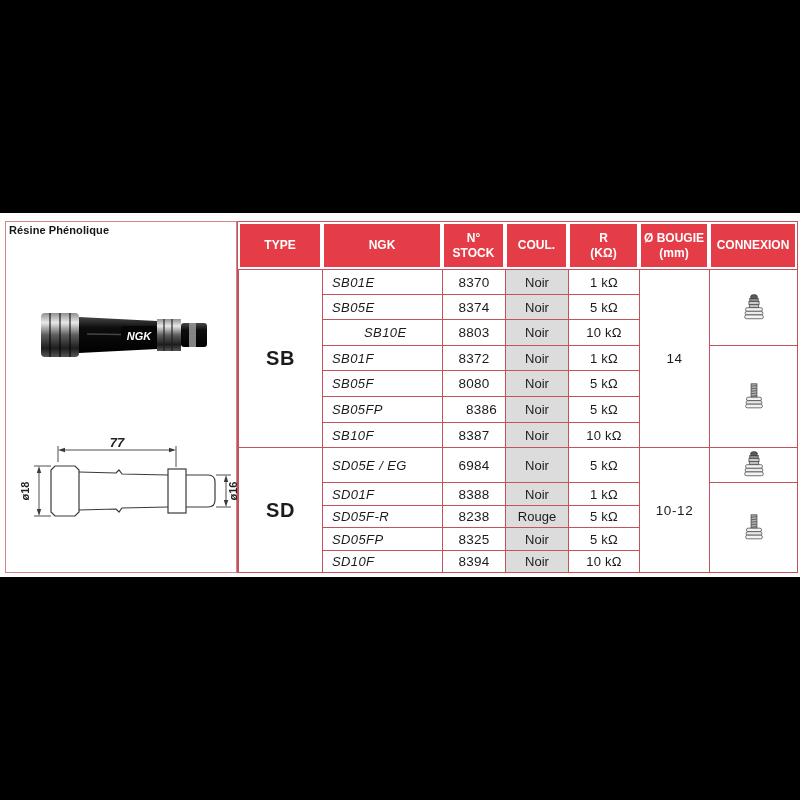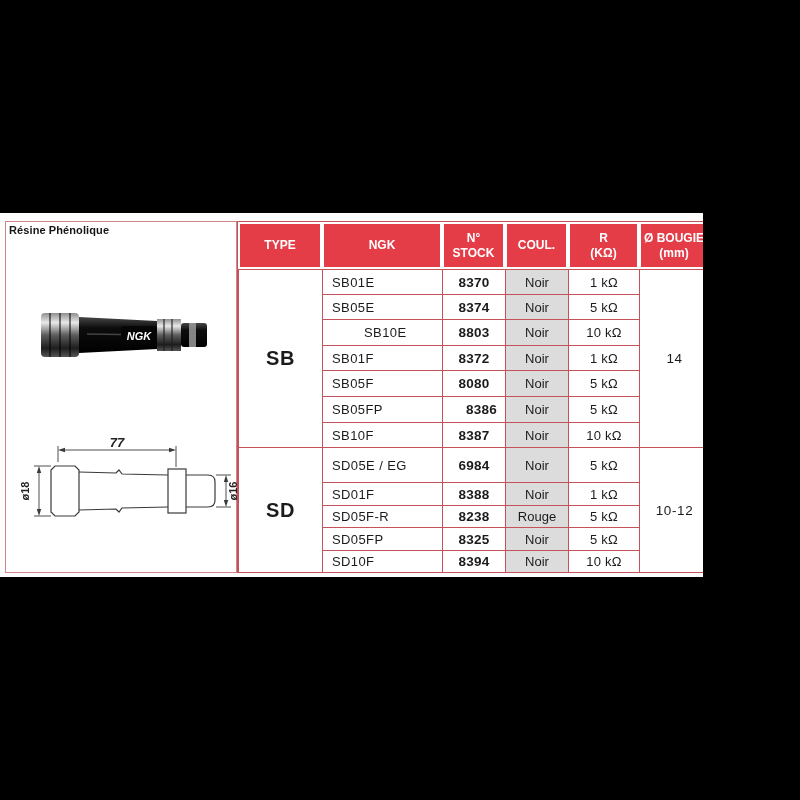--- a/index.html
+++ b/index.html
@@ -1,16 +1,16 @@
 <!DOCTYPE html>
 <html><head>
 <meta charset="utf-8">
 <style>
   html,body{margin:0;padding:0;background:#000;}
-  .stage{position:relative;width:703px;height:800px;background:#000;overflow:hidden;
+  .stage{position:relative;width:800px;height:800px;background:#000;overflow:hidden;
          font-family:"Liberation Sans", sans-serif;}
   .letterbox{position:absolute;left:0;width:800px;background:#000;}
   #bar-top{top:0;height:213px;}
   #bar-bottom{top:577px;height:223px;}
   .content{position:absolute;left:0;top:213px;width:800px;height:364px;background:#fdfdfd;}
 
   
   .left-panel{position:absolute;left:5px;top:8px;width:232px;height:352px;
               background:#fff;border:1px solid #d4858a;box-sizing:border-box;}
   .panel-title{position:absolute;left:3px;top:2px;font-size:11px;font-weight:700;
@@ -21,22 +21,22 @@
   
   .grid{position:absolute;left:237px;top:8px;width:561px;height:352px;
         display:grid;background:#fff;border:1px solid #c4525a;box-sizing:border-box;
         grid-template-columns:84px 120px 63px 63px 71px 70px 88px;
         grid-template-rows:47px 25px 25px 26px 25px 26px 26px 25px 35px 23px 22px 23px 22px;}
   .hc{background:#e53d47;border:2.5px solid #fff;color:#fff;display:flex;flex-direction:column;
       justify-content:center;align-items:center;font-weight:700;font-size:12px;line-height:1.2;
       text-align:center;box-sizing:border-box;}
   .dc{border-left:1px solid #c4525a;border-top:1px solid #c4525a;display:flex;align-items:center;
       font-size:13px;color:#1b1b1b;box-sizing:border-box;background:#fff;}
-  .ngk{padding-left:9px;justify-content:flex-start;letter-spacing:.4px;}
-  .stock{justify-content:center;font-weight:700;font-size:13.5px;letter-spacing:.3px;}
+  .ngk{padding-left:9px;justify-content:flex-start;letter-spacing:.4px;font-style:italic;}
+  .stock{justify-content:center;font-weight:400;font-size:13.5px;letter-spacing:.3px;}
   .coul{justify-content:center;background:#dcdcdc;}
   .res{justify-content:center;letter-spacing:.2px;}
   .type{justify-content:center;font-weight:700;font-size:20px;letter-spacing:.5px;}
   .bougie{justify-content:center;font-size:13.5px;letter-spacing:.6px;}
   .connx{justify-content:center;}
   svg text{font-family:"Liberation Sans", sans-serif;}
 </style>
 </head>
 <body>
 

